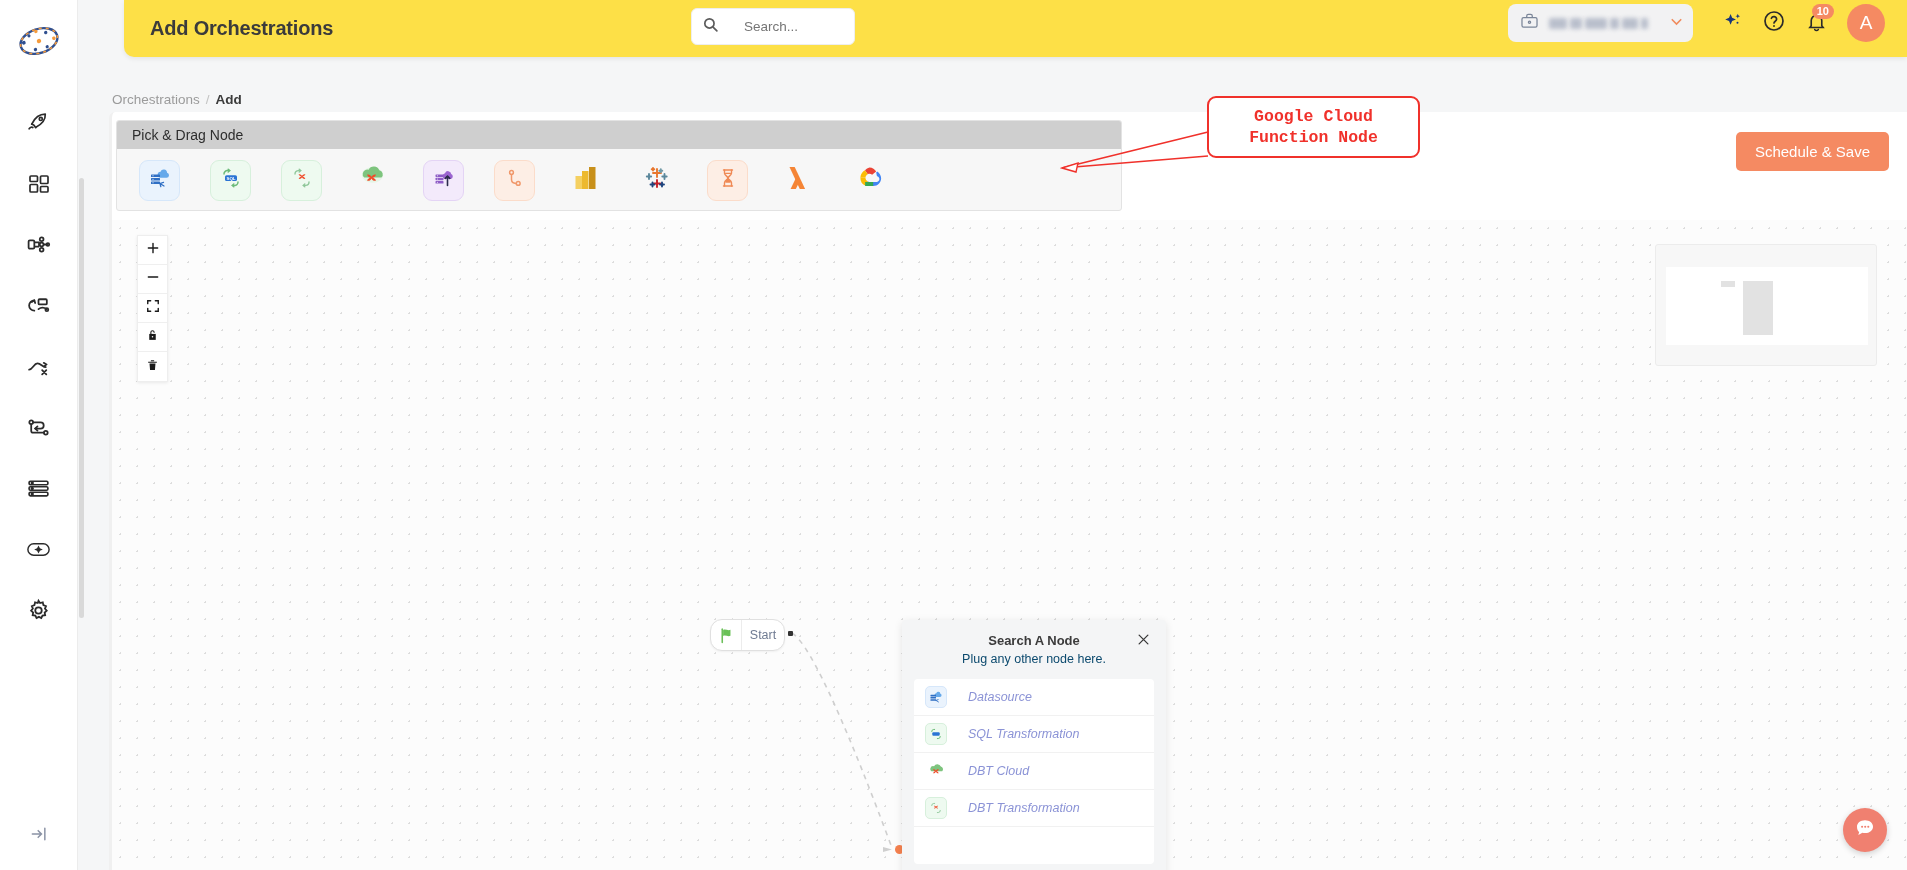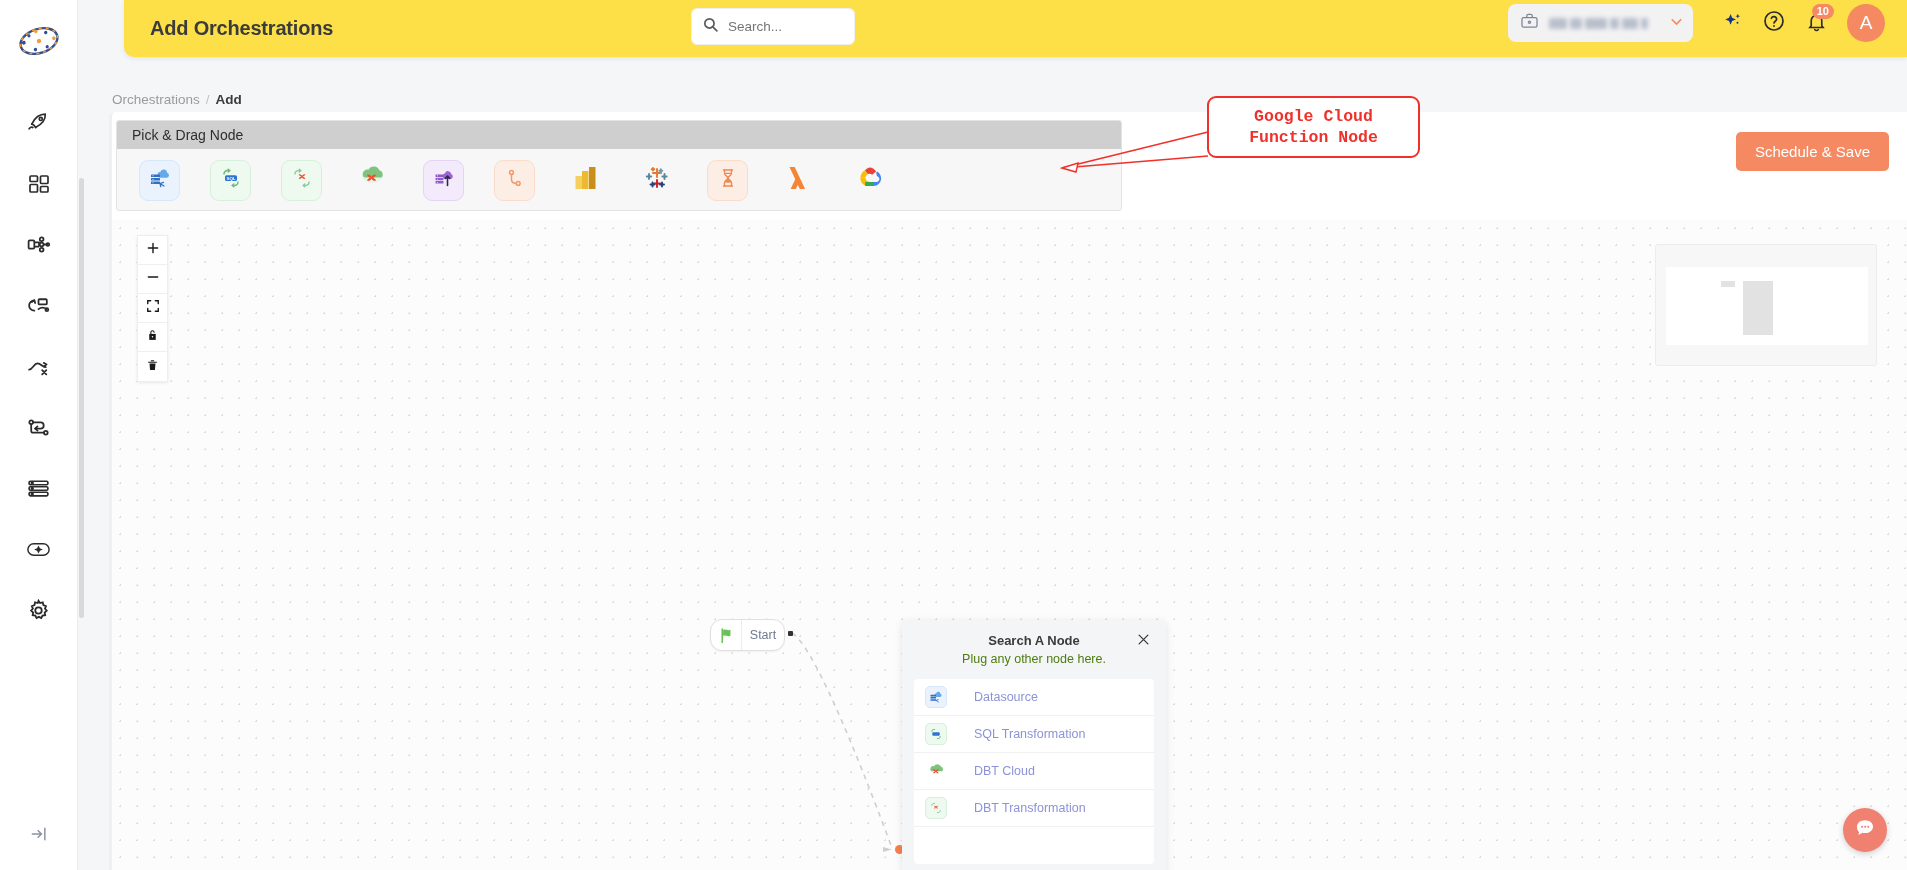--- a/index.html
+++ b/index.html
@@ -62,21 +62,21 @@
   }
   #search-box {
     position: absolute; left: 567px; top: 8px;
     width: 164px; height: 37px;
     border: 1px solid #eeeeee; border-radius: 6px;
     background: #ffffff;
     display: flex; align-items: center; padding: 0 10px;
   }
   #search-input {
     border: none; outline: none; background: transparent;
-    font-size: 13.5px; color: #b9b9b9; width: 120px; margin-left: 7px;
+    font-size: 13.5px; color: #b9b9b9; width: 120px; margin-left: 23px;
     font-family: "Liberation Sans", sans-serif;
   }
   #header-right {
     position: absolute; right: 22px; top: 0; height: 46px;
     display: flex; align-items: center; gap: 0px;
   }
   #workspace-pill {
     display: flex; align-items: center;
     height: 38px; padding: 0 8px 0 12px;
     background: #f2f2f3; border-radius: 8px;
@@ -250,21 +250,21 @@
     box-shadow: 0 2px 8px rgba(0,0,0,0.10);
     z-index: 25;
     overflow: hidden;
   }
   #snp-title {
     margin-top: 13px; text-align: center;
     font-size: 13px; font-weight: bold; color: #3b3b3b;
   }
   #snp-sub {
     margin-top: 4px; text-align: center;
-    font-size: 12.5px; color: #4d7c0f;
+    font-size: 12.5px; color: #0c4a6e;
   }
   #snp-close {
     position: absolute; right: 15px; top: 12px;
     cursor: pointer;
   }
   #snp-list {
     margin: 13px 12px 0 12px;
     background: #ffffff;
     border-radius: 4px;
     overflow: hidden;
@@ -276,22 +276,22 @@
     border-bottom: 1px solid #f1f1f1;
     cursor: pointer;
   }
   .snp-item:last-child { border-bottom: none; }
   .snp-item-icon {
     width: 22px; height: 22px; border-radius: 5px;
     display: flex; align-items: center; justify-content: center;
     flex: 0 0 auto;
   }
   .snp-item-label {
-    margin-left: 27px;
-    font-size: 12.5px; color: #8b93d6;
+    margin-left: 21px;
+    font-size: 12.5px; color: #8b93d6; font-style: italic;
   }
 
   
   #callout {
     position: absolute; left: 1207px; top: 96px;
     width: 213px; height: 62px;
     background: #ffffff;
     border: 2px solid #f0312b;
     border-radius: 9px;
     display: flex; flex-direction: column;

